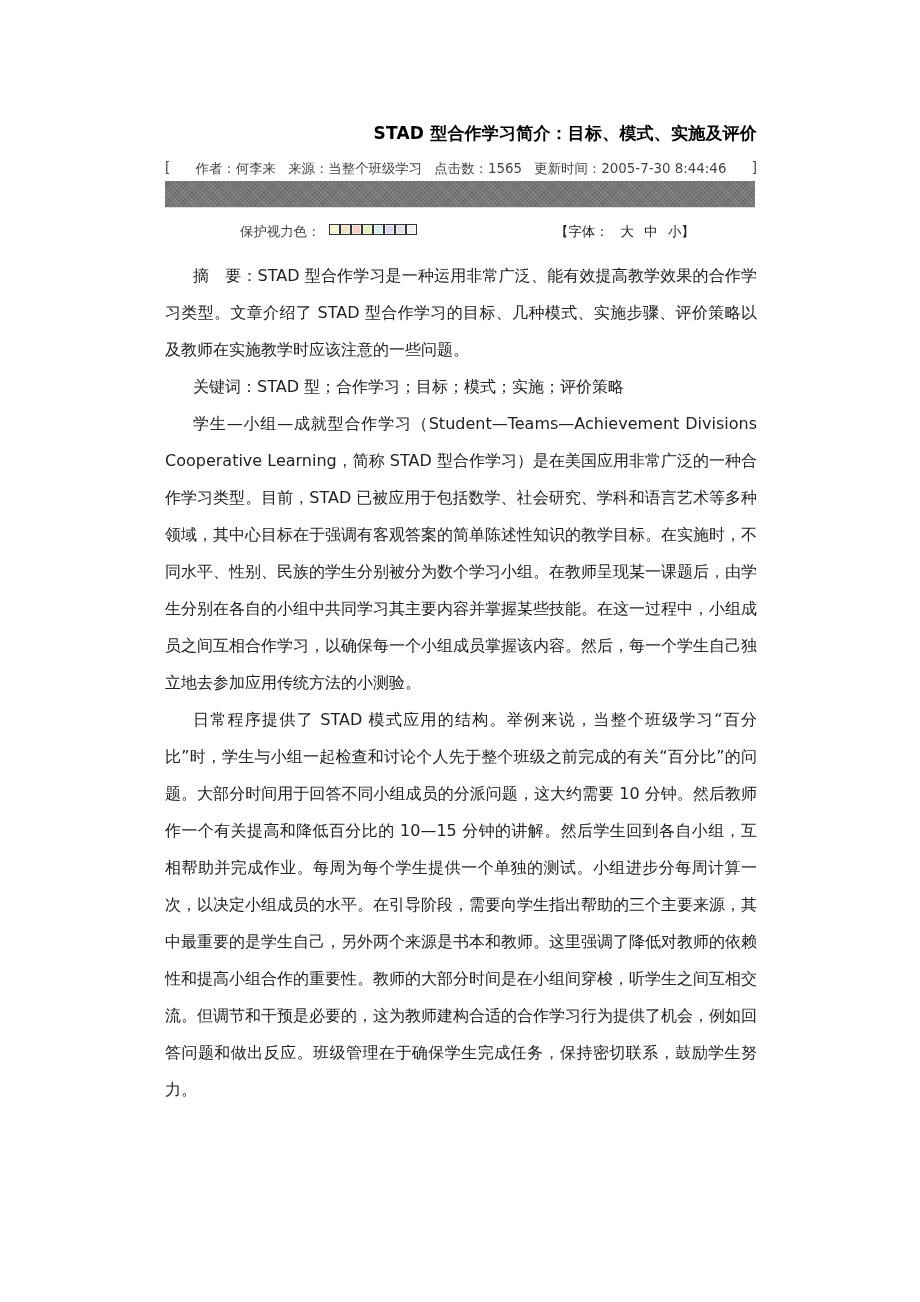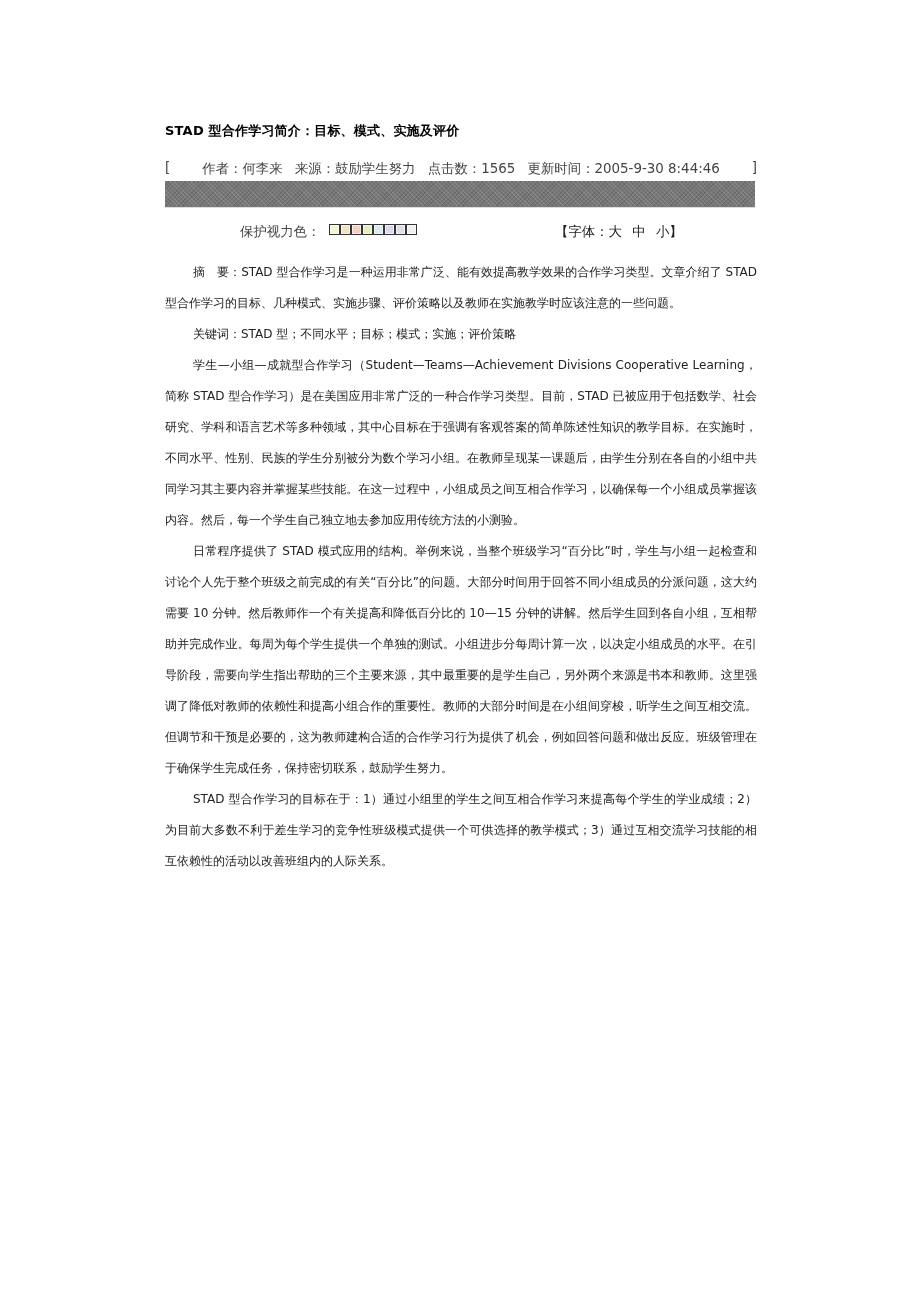--- a/index.html
+++ b/index.html
@@ -19,22 +19,22 @@
       position: absolute;
       left: 165px;
       top: 0;
       width: 592px;
     }
     .title {
       position: absolute;
       top: 122px;
       left: 0;
       width: 592px;
-      text-align: left;
-      font-size: 13px;
+      text-align: right;
+      font-size: 17px;
       font-weight: bold;
       color: #000;
       letter-spacing: 0.2px;
       white-space: nowrap;
     }
     .meta {
       position: absolute;
       top: 160px;
       left: 0;
       width: 592px;
@@ -94,68 +94,67 @@
       top: 0;
       white-space: nowrap;
       color: #222;
     }
     .font-size span { margin-right: 6px; }
     .body-text {
       position: absolute;
       top: 257px;
       left: 0;
       width: 592px;
-      font-size: 12px;
-      line-height: 31px;
+      font-size: 16px;
+      line-height: 37px;
       color: #222;
       text-align: justify;
     }
     .body-text p {
       margin: 0;
       text-indent: 28px;
     }
   </style>
 </head>
 <body>
 
 <div class="page">
   <div class="title">STAD 型合作学习简介：目标、模式、实施及评价</div>
 
   <div class="meta">
     <span>[</span>
     <span class="inner">
       <span>作者：何李来</span>
-      <span>来源：鼓励学生努力</span>
+      <span>来源：当整个班级学习</span>
       <span>点击数：1565</span>
-      <span>更新时间：2005-9-30  8:44:46</span>
+      <span>更新时间：2005-7-30  8:44:46</span>
     </span>
     <span>]</span>
   </div>
 
   <div class="gray-bar"></div>
 
   <div class="tools">
     <span class="eye-label">保护视力色：</span>
     <div class="swatches">
       <span class="swatch" style="background:#f5f5d0"></span>
       <span class="swatch" style="background:#f0e2c4"></span>
       <span class="swatch" style="background:#f2cfc4"></span>
       <span class="swatch" style="background:#e2efc0"></span>
       <span class="swatch" style="background:#d6ecf0"></span>
       <span class="swatch" style="background:#ddd6f2"></span>
       <span class="swatch" style="background:#e4dde8"></span>
       <span class="swatch" style="background:#f0f0f0"></span>
     </div>
     <span class="font-size">
-      <span style="margin-right:0">【字体：</span><span>大</span>
+      <span style="margin-right:12px">【字体：</span><span>大</span>
       <span>中</span>
       <span style="margin-right:0">小</span><span>】</span>
     </span>
   </div>
 
   <div class="body-text">
     <p>摘　要：STAD 型合作学习是一种运用非常广泛、能有效提高教学效果的合作学习类型。文章介绍了 STAD 型合作学习的目标、几种模式、实施步骤、评价策略以及教师在实施教学时应该注意的一些问题。</p>
-    <p>关键词：STAD 型；不同水平；目标；模式；实施；评价策略</p>
+    <p>关键词：STAD 型；合作学习；目标；模式；实施；评价策略</p>
     <p>学生—小组—成就型合作学习（Student—Teams—Achievement Divisions Cooperative Learning，简称 STAD 型合作学习）是在美国应用非常广泛的一种合作学习类型。目前，STAD 已被应用于包括数学、社会研究、学科和语言艺术等多种领域，其中心目标在于强调有客观答案的简单陈述性知识的教学目标。在实施时，不同水平、性别、民族的学生分别被分为数个学习小组。在教师呈现某一课题后，由学生分别在各自的小组中共同学习其主要内容并掌握某些技能。在这一过程中，小组成员之间互相合作学习，以确保每一个小组成员掌握该内容。然后，每一个学生自己独立地去参加应用传统方法的小测验。</p>
     <p>日常程序提供了 STAD 模式应用的结构。举例来说，当整个班级学习“百分比”时，学生与小组一起检查和讨论个人先于整个班级之前完成的有关“百分比”的问题。大部分时间用于回答不同小组成员的分派问题，这大约需要 10 分钟。然后教师作一个有关提高和降低百分比的 10—15 分钟的讲解。然后学生回到各自小组，互相帮助并完成作业。每周为每个学生提供一个单独的测试。小组进步分每周计算一次，以决定小组成员的水平。在引导阶段，需要向学生指出帮助的三个主要来源，其中最重要的是学生自己，另外两个来源是书本和教师。这里强调了降低对教师的依赖性和提高小组合作的重要性。教师的大部分时间是在小组间穿梭，听学生之间互相交流。但调节和干预是必要的，这为教师建构合适的合作学习行为提供了机会，例如回答问题和做出反应。班级管理在于确保学生完成任务，保持密切联系，鼓励学生努力。</p>
-    <p>STAD 型合作学习的目标在于：1）通过小组里的学生之间互相合作学习来提高每个学生的学业成绩；2）为目前大多数不利于差生学习的竞争性班级模式提供一个可供选择的教学模式；3）通过互相交流学习技能的相互依赖性的活动以改善班组内的人际关系。</p>
   </div>
 </div>
 
 </body></html>

